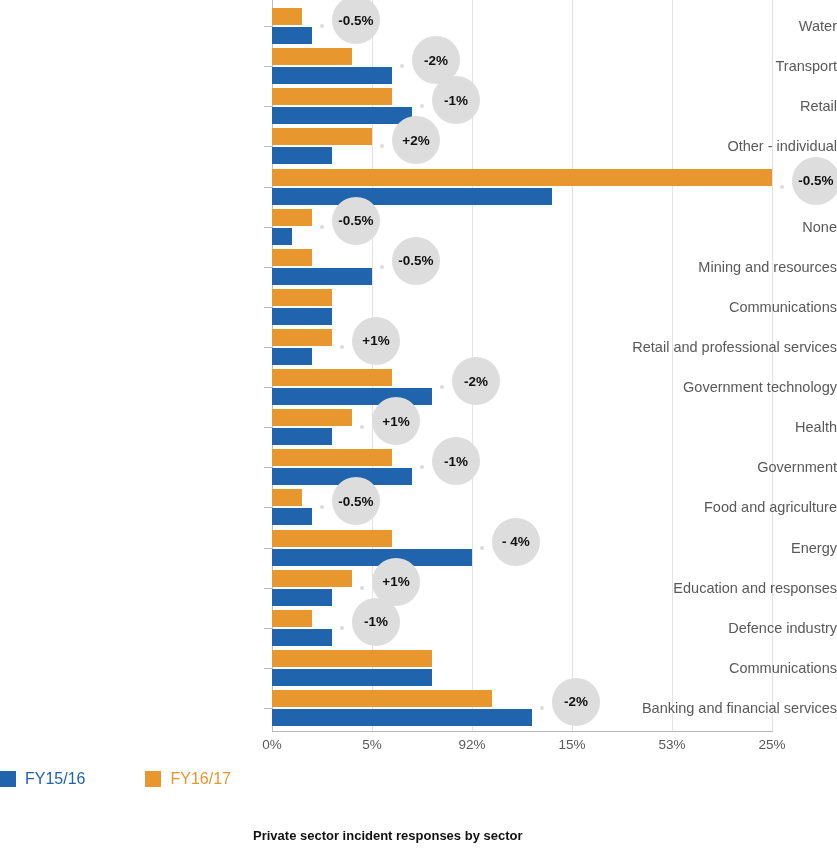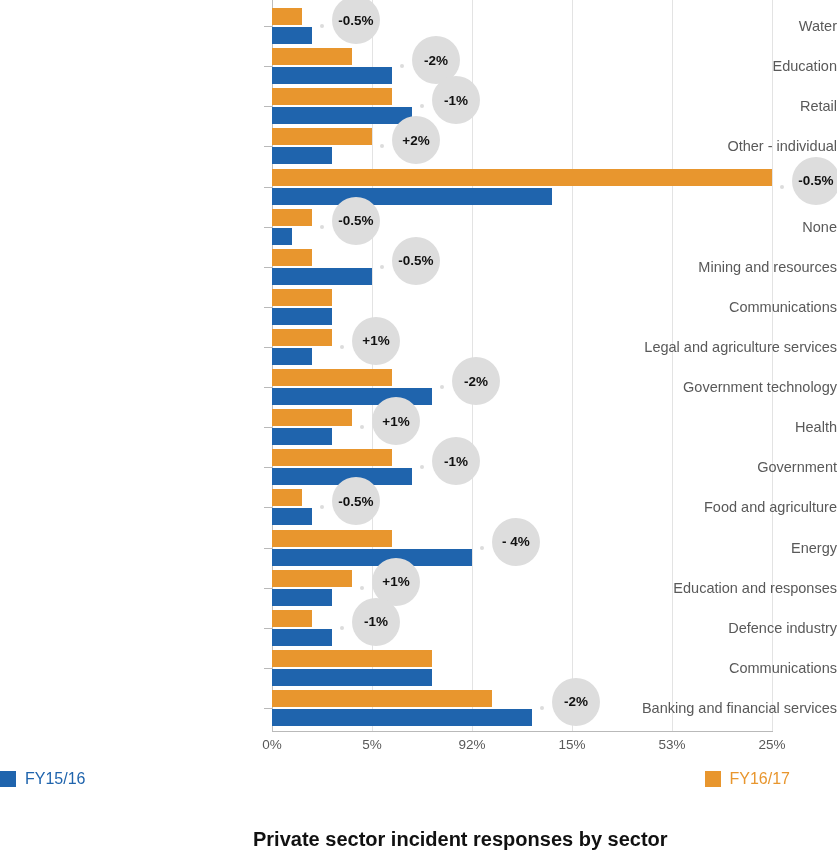--- a/index.html
+++ b/index.html
@@ -38,29 +38,29 @@
     transform:translate(-50%,-50%);white-space:nowrap;
   }
 
   
   .xtick-label{
     position:absolute;top:737px;font-size:13.5px;color:#595959;
     transform:translateX(-50%);white-space:nowrap;
   }
 
   
-  .legend{position:absolute;left:0;top:770px;width:790px;display:flex;justify-content:space-between;gap:60px;align-items:center;}
+  .legend{position:absolute;left:0;top:770px;width:790px;display:flex;justify-content:flex-start;gap:60px;align-items:center;}
   .legend-item{display:flex;align-items:center;gap:9px;}
   .legend-swatch{width:16px;height:16px;display:block;}
   .legend-label{font-size:16px;white-space:nowrap;}
 
   
   .chart-title{
     position:absolute;left:253px;top:828px;
-    font-size:20px;font-weight:bold;color:#111111;white-space:nowrap;
+    font-size:13px;font-weight:bold;color:#111111;white-space:nowrap;
   }
 </style>
 </head>
 <body>
 
 <div id="chart-root">
 
   <div class="plot-area">
     <div id="gridlines">
         <div class="grid-line zero" style="left: 0px;"></div>
@@ -73,21 +73,21 @@
     <div id="rows-layer">
         <div class="row" style="top: 26.0556px; left: -272px;">
           <div class="cat-label">Water</div>
           <div class="tick"></div>
           <div class="bar s1" style="left: 272px; width: 30px; top: -18px;"></div>
           <div class="bar s0" style="left: 272px; width: 40px; top: 1px;"></div>
           <div class="conn-dot" style="left: 322px; top: 0px;"></div>
           <div class="badge" style="left: 356px; top: -6px;">-0.5%</div>
         </div>
         <div class="row" style="top: 66.1667px; left: -272px;">
-          <div class="cat-label">Education</div>
+          <div class="cat-label">Transport</div>
           <div class="tick"></div>
           <div class="bar s1" style="left: 272px; width: 80px; top: -18px;"></div>
           <div class="bar s0" style="left: 272px; width: 120px; top: 1px;"></div>
           <div class="conn-dot" style="left: 402px; top: 0px;"></div>
           <div class="badge" style="left: 436px; top: -6px;">-2%</div>
         </div>
         <div class="row" style="top: 106.278px; left: -272px;">
           <div class="cat-label">Retail</div>
           <div class="tick"></div>
           <div class="bar s1" style="left: 272px; width: 120px; top: -18px;"></div>
@@ -127,21 +127,21 @@
           <div class="conn-dot" style="left: 382px; top: 0px;"></div>
           <div class="badge" style="left: 416px; top: -6px;">-0.5%</div>
         </div>
         <div class="row" style="top: 306.833px; left: -272px;">
           <div class="cat-label">Communications</div>
           <div class="tick"></div>
           <div class="bar s1" style="left: 272px; width: 60px; top: -18px;"></div>
           <div class="bar s0" style="left: 272px; width: 60px; top: 1px;"></div>
         </div>
         <div class="row" style="top: 346.944px; left: -272px;">
-          <div class="cat-label">Legal and agriculture services</div>
+          <div class="cat-label">Retail and professional services</div>
           <div class="tick"></div>
           <div class="bar s1" style="left: 272px; width: 60px; top: -18px;"></div>
           <div class="bar s0" style="left: 272px; width: 40px; top: 1px;"></div>
           <div class="conn-dot" style="left: 342px; top: 0px;"></div>
           <div class="badge" style="left: 376px; top: -6px;">+1%</div>
         </div>
         <div class="row" style="top: 387.056px; left: -272px;">
           <div class="cat-label">Government technology</div>
           <div class="tick"></div>
           <div class="bar s1" style="left: 272px; width: 120px; top: -18px;"></div>

